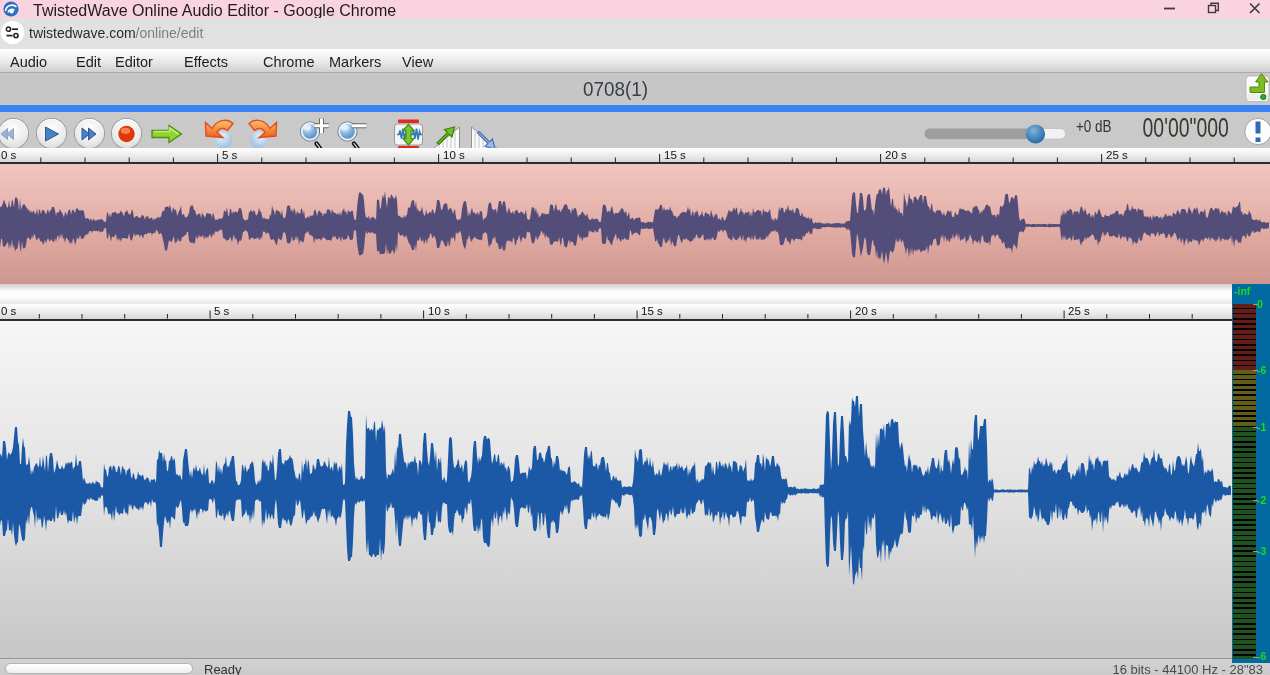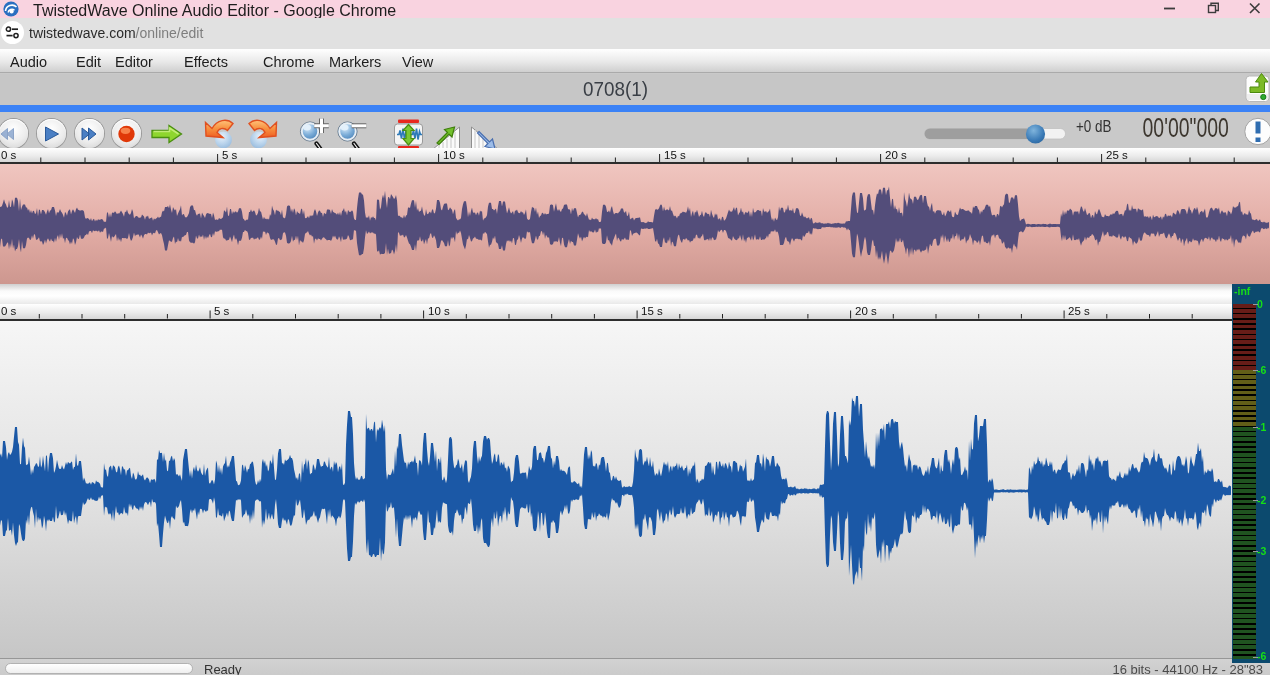--- a/index.html
+++ b/index.html
@@ -17,21 +17,21 @@
 #toolbar{position:absolute;left:0;top:105px;width:1270px;height:43px;background:#c9c9c9;border-top:7px solid #3b82f6}
 #ruler1{position:absolute;left:0;top:148px;width:1270px;height:16px;background:linear-gradient(#ffffff,#ececec 55%,#d7d7d7);border-bottom:2px solid #2d2d2d}
 #overview{position:absolute;left:0;top:164px;width:1270px;height:120px;background:linear-gradient(#f0c6c0,#e2aca5 55%,#cd978f)}
 #gapband{position:absolute;left:0;top:284px;width:1232px;height:20px;background:linear-gradient(#cfcfcf,#fafafa 35%,#ffffff 60%,#e9e9e9)}
 #ruler2{position:absolute;left:0;top:304px;width:1232px;height:17px;background:linear-gradient(#ffffff,#ececec 55%,#d7d7d7);border-bottom:2px solid #2d2d2d}
 #mainarea{position:absolute;left:0;top:321px;width:1232px;height:337px;background:linear-gradient(#f6f6f6,#e0e0e0 55%,#c6c6c6)}
 #statusbar{position:absolute;left:0;top:658px;width:1270px;height:32px;background:linear-gradient(#d2d2d2,#c4c4c4);border-top:1px solid #979797}
 #progress{position:absolute;left:5px;top:4px;width:188px;height:11px;border:1px solid #b2b2b2;border-radius:6px;background:linear-gradient(#ffffff,#efefef)}
 #ready{position:absolute;left:204px;top:3px;font-size:13px;color:#333}
 #stright{position:absolute;right:7px;top:3px;font-size:13px;color:#4b4b4b}
-#meter{position:absolute;left:1232px;top:284px;width:38px;height:379px;background:#0c4a6e}
+#meter{position:absolute;left:1232px;top:284px;width:38px;height:379px;background:#0369a1}
 .mseg{position:absolute;left:1px;width:23px}
 .mlab{position:absolute;left:25px;font-size:10.5px;color:#16df16;font-weight:bold}
 .mtick{position:absolute;left:21px;width:5px;height:1px;background:#9a9a9a}
 .tbtn{position:absolute;top:7px;width:29px;height:29px;border-radius:50%;background:radial-gradient(circle at 50% 35%,#ffffff,#ececec 55%,#cfcfcf);box-shadow:0 0 0 1px #9a9a9a, inset 0 1px 1px #fff}
 </style></head><body>
 <div id="page">
 
 <div id="titlebar">
  <svg class="abs" style="left:3px;top:1px" width="16" height="16">
   <circle cx="8" cy="8" r="7.6" fill="#2a6fc0"></circle>

